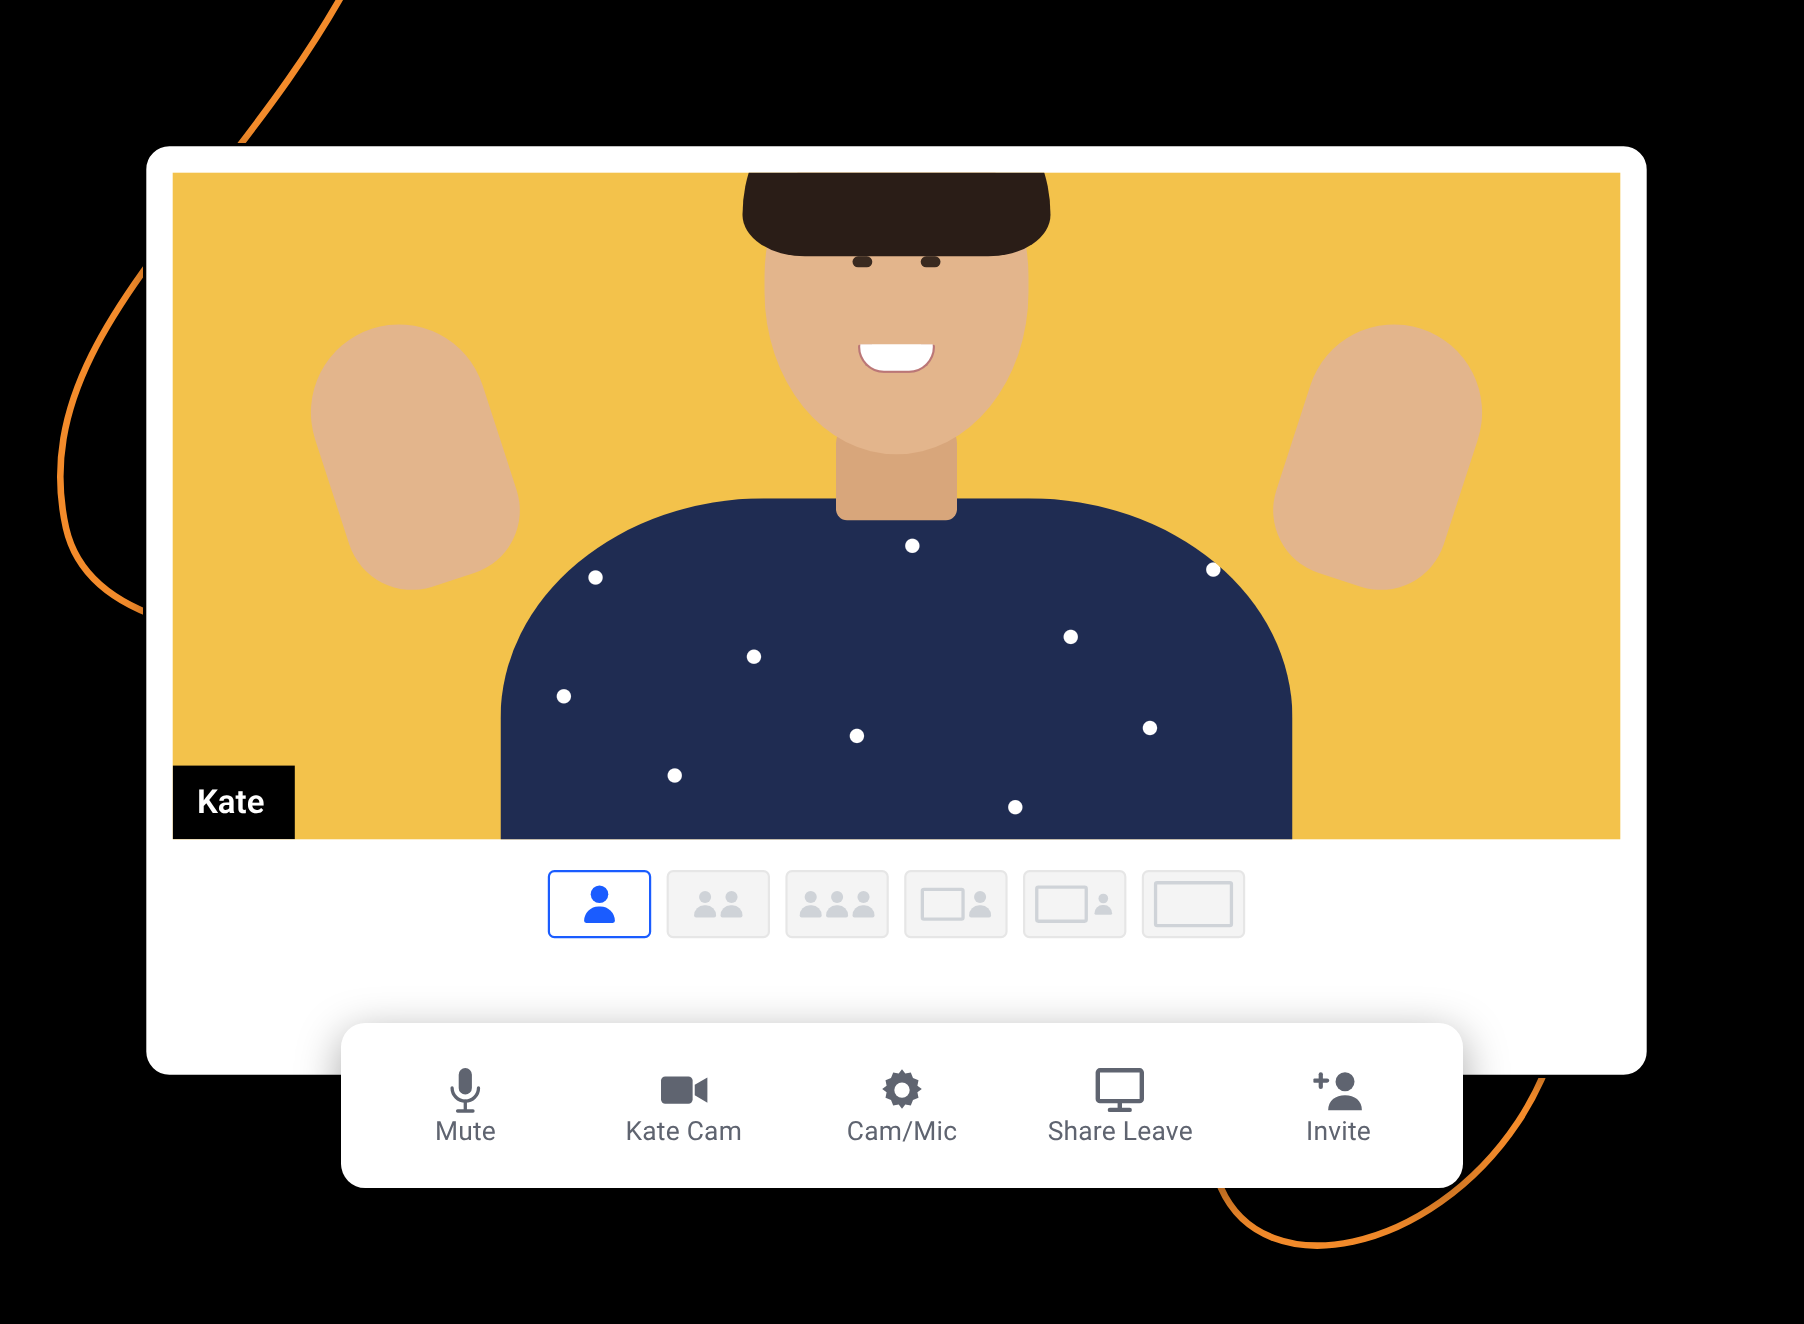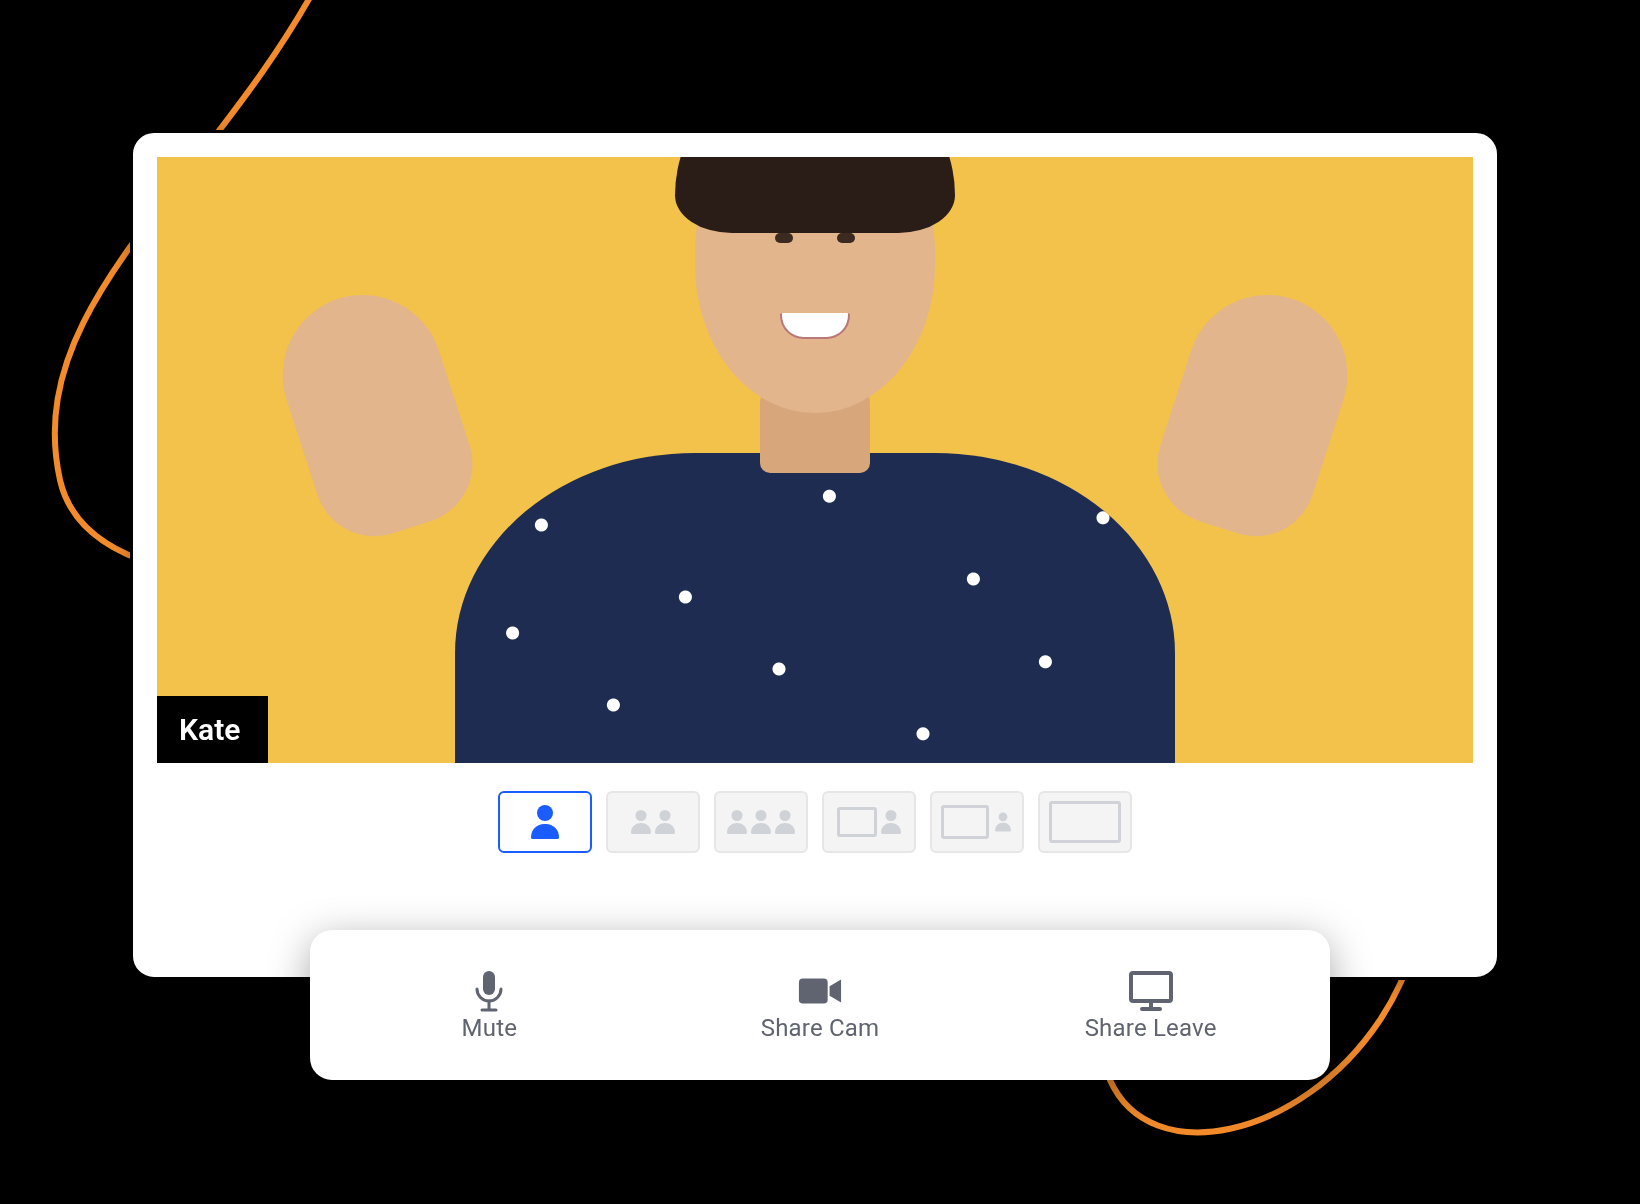--- a/index.html
+++ b/index.html
@@ -272,30 +272,50 @@
     <span>Mute</span>
   </div>
 
   <div class="tool">
     <span class="icon">
       <svg width="48" height="34" viewBox="0 0 48 34">
         <rect x="2" y="4" width="30" height="26" rx="4" fill="#5f6470"></rect>
         <path d="M34 12 L46 5 V29 L34 22 Z" fill="#5f6470"></path>
       </svg>
     </span>
-    <span>Share Cam</span>
-  </div>
-
+    <span>Kate Cam</span>
+  </div>
+
+  <div class="tool">
+    <span class="icon">
+      <svg width="42" height="42" viewBox="0 0 42 42">
+        <path fill="#5f6470" d="M21 2l3 4 5-1 2 5 5 2-1 5 4 3-4 3 1 5-5 2-2 5-5-1-3 4-3-4-5 1-2-5-5-2 1-5-4-3 4-3-1-5 5-2 2-5 5 1z"></path>
+        <circle cx="21" cy="21" r="7" fill="#fff"></circle>
+      </svg>
+    </span>
+    <span>Cam/Mic</span>
+  </div>
 
   <div class="tool">
     <span class="icon">
       <svg width="46" height="42" viewBox="0 0 46 42" fill="none">
         <rect x="3" y="3" width="40" height="28" rx="2" stroke="#5f6470" stroke-width="4"></rect>
         <line x1="23" y1="31" x2="23" y2="38" stroke="#5f6470" stroke-width="4"></line>
         <line x1="14" y1="39" x2="32" y2="39" stroke="#5f6470" stroke-width="4" stroke-linecap="round"></line>
       </svg>
     </span>
     <span>Share Leave</span>
   </div>
 
+  <div class="tool">
+    <span class="icon">
+      <svg width="48" height="38" viewBox="0 0 48 38">
+        <circle cx="30" cy="11" r="9" fill="#5f6470"></circle>
+        <path d="M14 38c0-9 7-14 16-14s16 5 16 14" fill="#5f6470"></path>
+        <line x1="7" y1="4" x2="7" y2="16" stroke="#5f6470" stroke-width="4" stroke-linecap="round"></line>
+        <line x1="1" y1="10" x2="13" y2="10" stroke="#5f6470" stroke-width="4" stroke-linecap="round"></line>
+      </svg>
+    </span>
+    <span>Invite</span>
+  </div>
 
 
 </div>
 
 </body></html>

